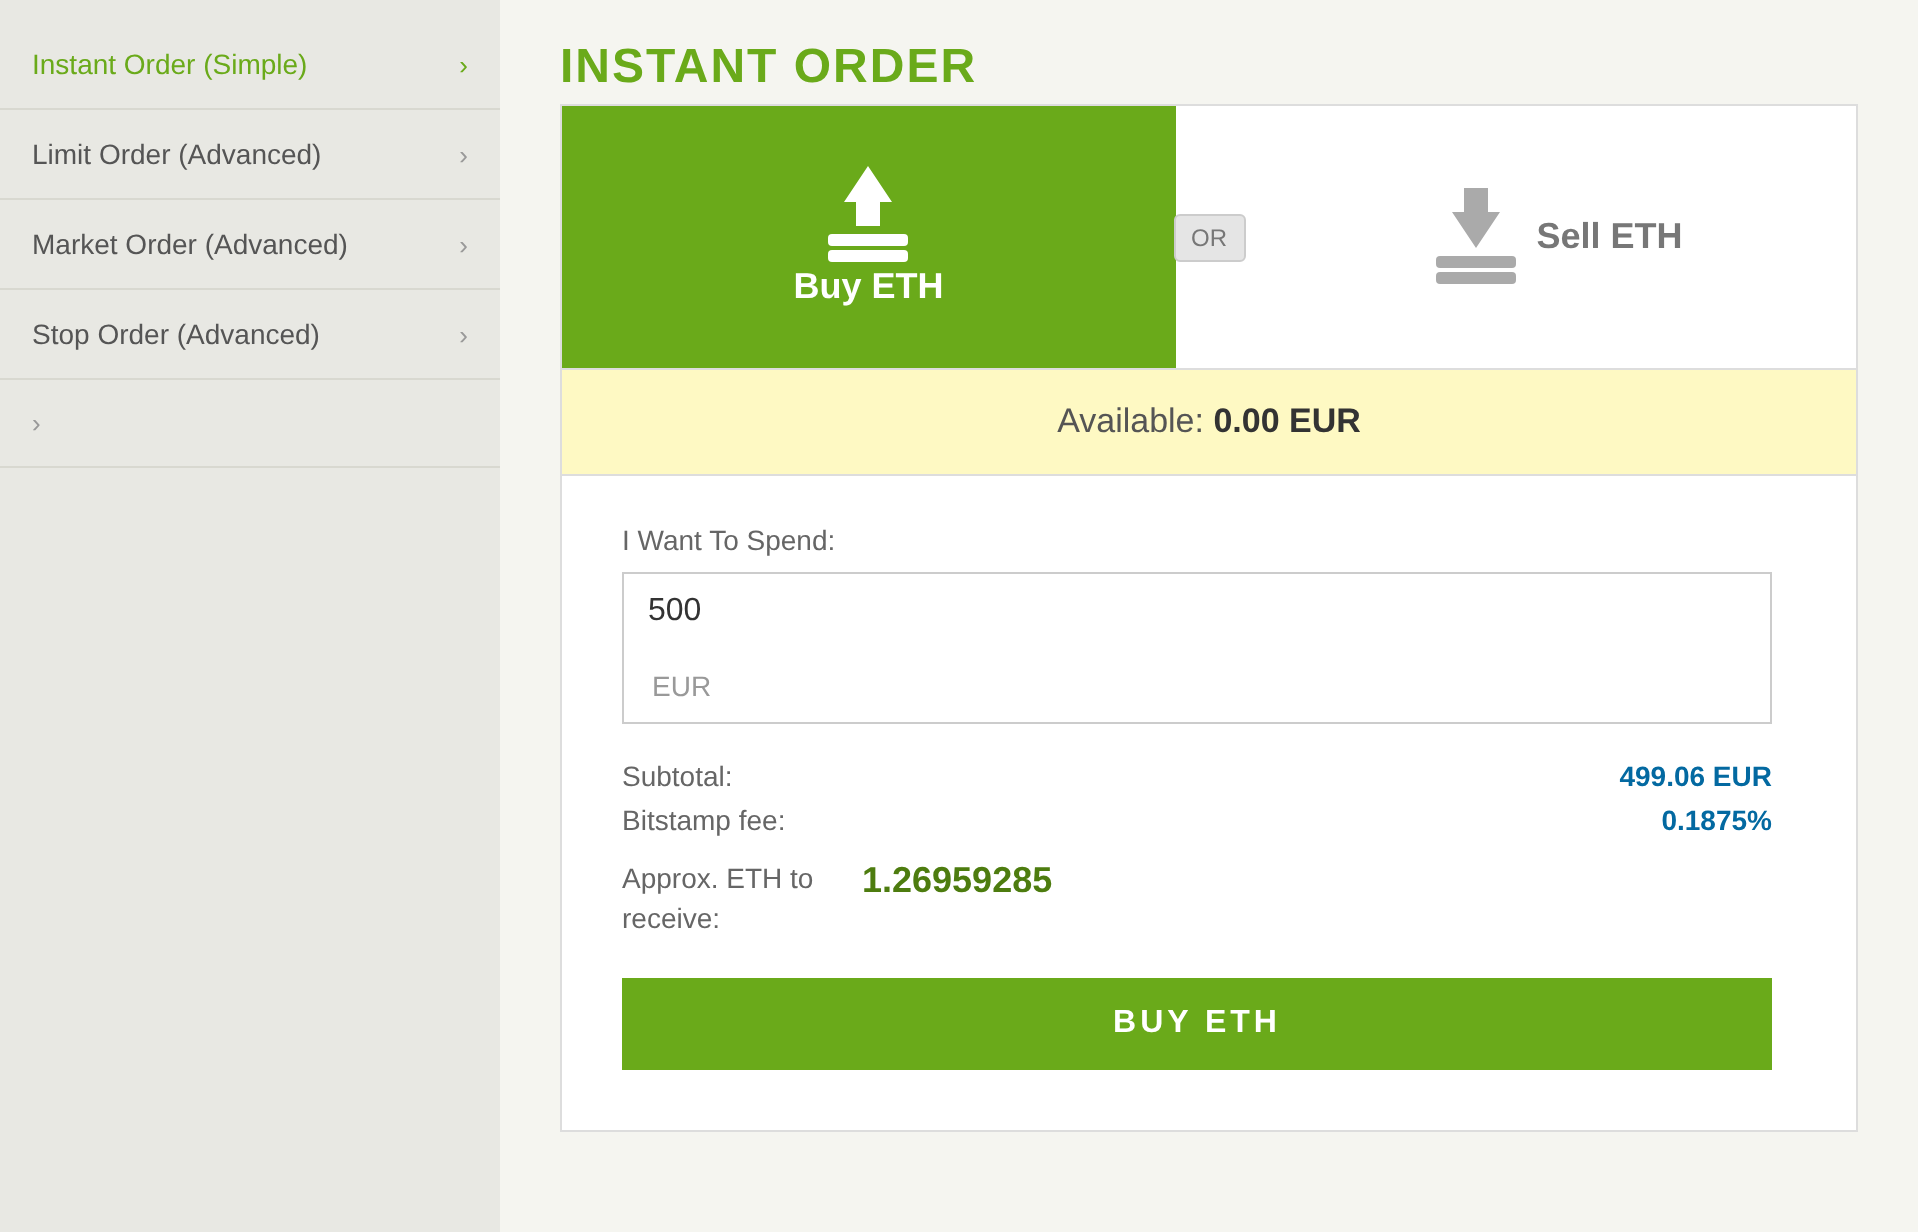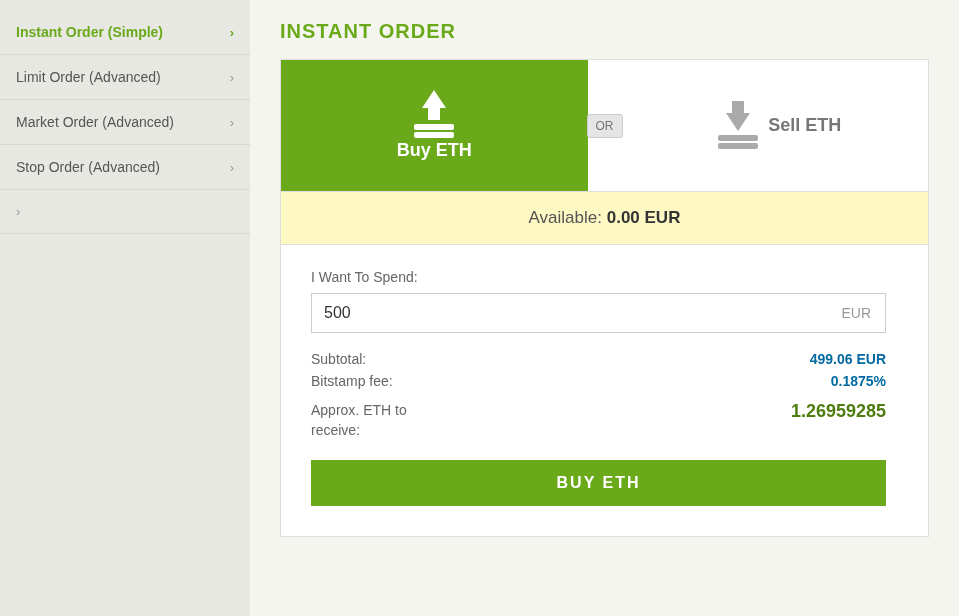--- a/index.html
+++ b/index.html
@@ -23,43 +23,43 @@
       align-items: center;
       justify-content: space-between;
       padding: 14px 16px;
       cursor: pointer;
       border-bottom: 1px solid #d8d8d0;
       color: #555;
       font-size: 14px;
     }
     .sidebar-item.active {
       color: #6aaa1a;
-      font-weight: bold;
+      font-weight: normal;
       align-items: flex-end;
     }
     .sidebar-item .chevron {
       color: #999;
       font-size: 13px;
     }
     .sidebar-item.active .chevron {
       color: #6aaa1a;
     }
 
     
     .main {
       flex: 1;
       background: #f5f5f0;
       padding: 20px 30px;
     }
 
     .page-title {
       color: #6aaa1a;
-      font-size: 20px;
-      font-weight: bold;
-      margin-bottom: 16px;
+      font-size: 24px;
+      font-weight: bold;
+      margin-bottom: 4px;
       letter-spacing: 1px;
     }
 
     
     .buy-sell-container {
       display: flex;
       align-items: center;
       border: 1px solid #ddd;
       background: #fff;
       margin-bottom: 0;
@@ -131,20 +131,21 @@
     }
     .form-label {
       font-size: 14px;
       color: #666;
       margin-bottom: 8px;
     }
     .input-group {
       display: flex;
       border: 1px solid #ccc;
       margin-bottom: 18px;
+      flex-direction: column;
     }
     .input-group input {
       flex: 1;
       border: none;
       outline: none;
       padding: 10px 12px;
       font-size: 16px;
       color: #333;
     }
     .input-group .currency-label {
@@ -166,21 +167,21 @@
       color: #666;
     }
     .info-row .info-val {
       font-size: 14px;
       color: #0369a1;
       font-weight: bold;
     }
 
     .approx-row {
       display: flex;
-      justify-content: space-between;
+      justify-content: flex-start;
       margin-top: 12px;
       margin-bottom: 20px;
     }
     .approx-row .approx-key {
       font-size: 14px;
       color: #666;
       max-width: 120px;
       line-height: 1.4;
     }
     .approx-row .approx-val {

